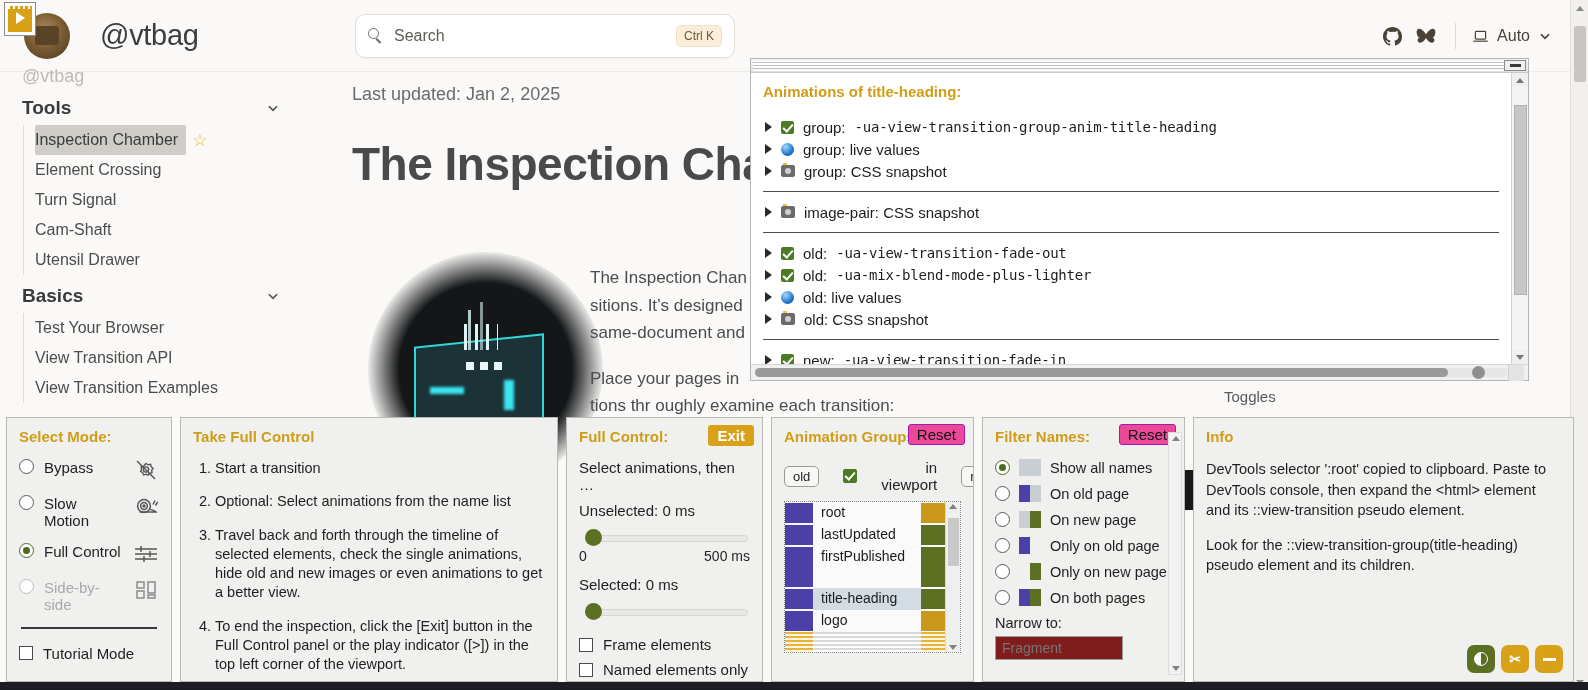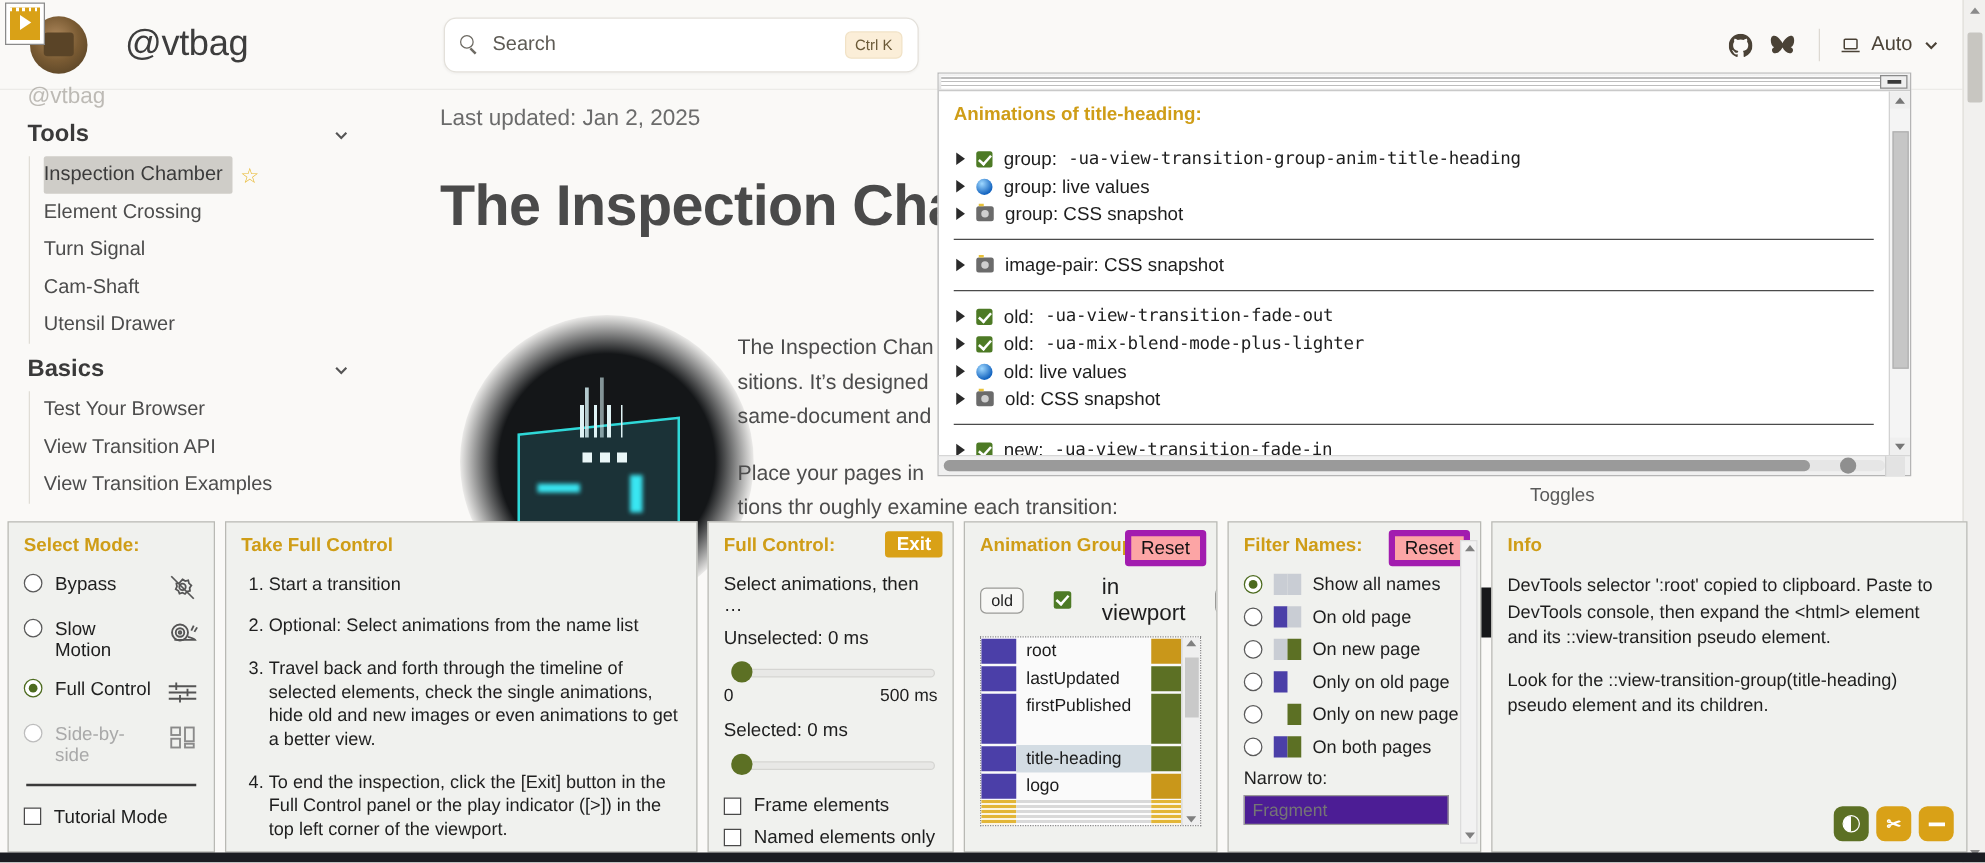--- a/index.html
+++ b/index.html
@@ -194,21 +194,21 @@
   }
   .fc-line { font-size:15px; margin-bottom:9px; }
   .slider { position:relative; height:18px; margin:6px 0 2px 0; }
   .slider .trk { position:absolute; left:8px; right:2px; top:7px; height:7px; background:#e8e8e6; border-radius:4px; border:1px solid #d5d5d2;}
   .slider .knb { position:absolute; left:6px; top:1px; width:17px; height:17px; border-radius:50%; background:#5c7024; }
   .ticks { display:flex; justify-content:space-between; font-size:14px; margin-bottom:12px; }
 
   
   .p-ag { width:203px; flex:0 0 203px; }
   .reset-btn {
-    position:absolute; right:8px; top:6px; background:#fca5a5; border:5px solid #a21caf;
+    position:absolute; right:8px; top:6px; background:#ec4899; border:1px solid #a21caf;
     border-radius:3px; font-size:15px; padding:1px 8px; color:#111;
   }
   .ag-ctl { display:flex; align-items:center; gap:24px; margin-bottom:8px; }
   .pill { border:1px solid #9a9a97; border-radius:5px; background:#f7f7f5; font-size:13px; padding:2px 8px; }
   .vp-chk { width:14px;height:14px;background:#4d7a25;border-radius:2px;position:relative;flex:0 0 auto;}
   .vp-chk:after{content:"";position:absolute;left:4px;top:1px;width:4px;height:8px;border:solid #fff;border-width:0 2px 2px 0;transform:rotate(42deg);}
   .ag-list {
     border:1px dotted #8a8a8a; background:#fafafa; height:152px; position:relative; overflow:hidden;
     display:flex;
   }
@@ -225,21 +225,21 @@
   .ag-sb { width:15px; background:#efefef; border-left:1px solid #d8d8d8; position:relative; }
   .ag-sb .t { position:absolute; left:2px; top:16px; width:11px; height:48px; background:#c9c9c9; }
 
   
   .p-fn { width:203px; flex:0 0 203px; }
   .fn-row { display:flex; align-items:center; gap:9px; margin-bottom:9px; }
   .fsw { width:22px; height:17px; flex:0 0 auto; display:flex; }
   .fsw span { flex:1; }
   .fn-label { font-size:14.5px; }
   .narrow-lbl { font-size:14.5px; margin:4px 0 5px 0; }
-  .narrow-inp { width:164px; height:24px; border:1px solid #9a9a97; background:#4c1d95; font-size:14px; color:#9a9a97; padding:2px 6px; }
+  .narrow-inp { width:128px; height:24px; border:1px solid #9a9a97; background:#7f1d1d; font-size:14px; color:#9a9a97; padding:2px 6px; }
   .fn-sb { position:absolute; right:2px; top:14px; bottom:6px; width:14px; background:#f2f2f2; border:1px solid #dcdcdc;}
   .fn-sb u { position:absolute; left:3px; width:0;height:0;border-left:4px solid transparent;border-right:4px solid transparent;}
   .fn-sb .up{ top:3px; border-bottom:5px solid #808080;}
   .fn-sb .dn{ bottom:3px; border-top:5px solid #808080;}
 
   
   .p-info { flex:1; }
   .info-p { font-size:14.5px; line-height:1.42; margin:0 0 14px 0; }
   .info-btns { position:absolute; right:10px; bottom:8px; display:flex; gap:6px; }
   .ib { width:28px; height:28px; border-radius:7px; display:flex; align-items:center; justify-content:center; color:#fff; font-size:14px; font-weight:bold;}
@@ -591,21 +591,21 @@
     </div>
   </div>
 
   <div class="panel p-ag">
     <div class="p-title">Animation Groups</div>
     <div class="reset-btn">Reset</div>
 
     <div class="ag-ctl">
       <span class="pill">old</span>
       <span class="vp-chk"></span>
-      <span style="font-size:18px;flex:1;">in viewport</span>
+      <span style="font-size:15px;flex:1;text-align:right;">in viewport</span>
       <span class="pill">new</span>
     </div>
 
     <div class="ag-list">
       <div class="ag-rows">
         <div class="ag-row">
           <span class="swl"></span>
           <span class="ag-name">root</span>
           <span class="swr" style="background:#c9971a"></span>
         </div>

